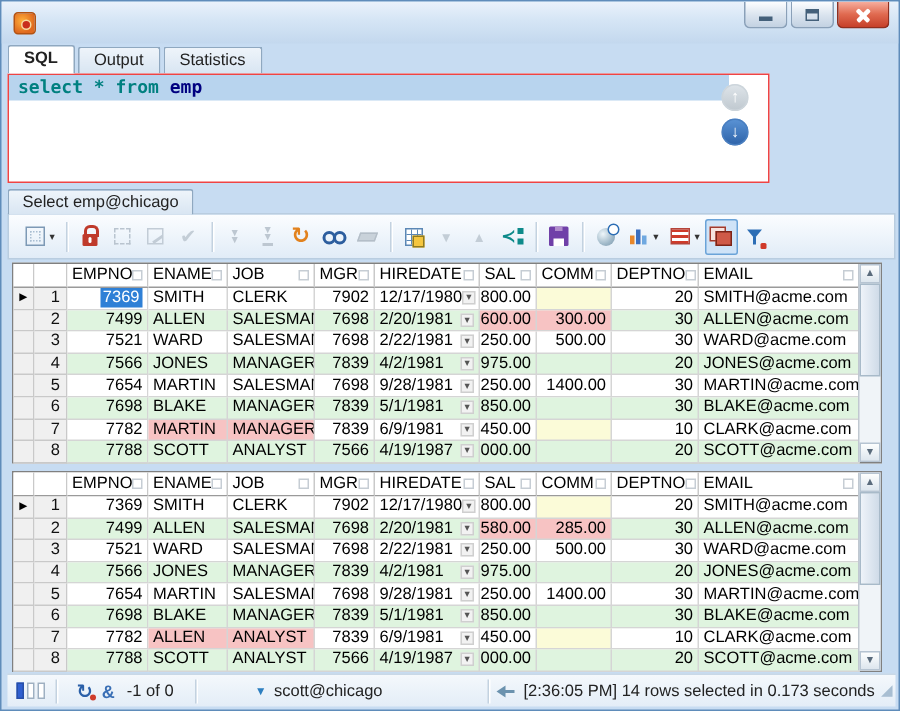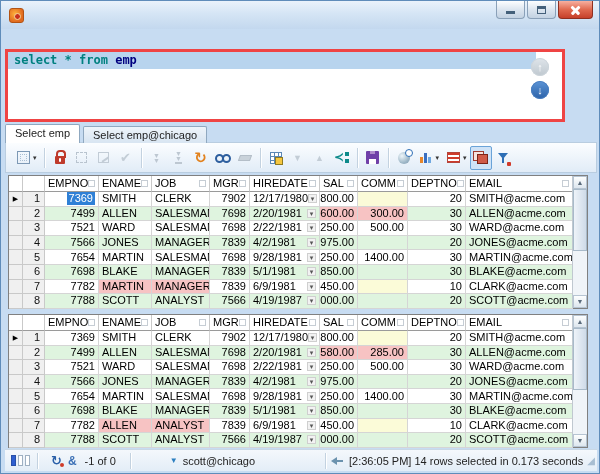--- a/index.html
+++ b/index.html
@@ -23,22 +23,22 @@
   .g-max{width:9px;height:8px;border:1px solid #44607a;border-top:3px solid #44607a;background:#fff0;}
   .g-x{position:relative;width:11px;height:11px;}
   .g-x::before,.g-x::after{content:"";position:absolute;left:0;top:4.5px;width:11px;height:2.5px;background:#fff;border-radius:1px;}
   .g-x::before{transform:rotate(45deg);} .g-x::after{transform:rotate(-45deg);}
   
   .main-tabs{position:absolute;left:4px;top:29px;height:19px;display:flex;align-items:flex-end;gap:2px;}
   .tab{height:18px;padding:2px 10px;font-size:11px;color:#222;border:1px solid #8fa8c0;border-bottom:none;
     border-radius:2px 2px 0 0;background:linear-gradient(#eef4fa,#d8e5f2);margin-bottom:0;}
   .tab.active{background:#fff;height:19px;font-weight:bold;position:relative;z-index:3;}
   
-  .editor{position:absolute;left:4px;top:48px;width:560px;height:73px;background:#fff;
-    border:3px solid #ef4444;z-index:2;}
+  .editor{position:absolute;left:4px;top:48px;width:508px;height:73px;background:#fff;
+    border:1px solid #ef4444;z-index:2;}
   .ed-line{height:17px;line-height:17px;padding-left:6px;font-family:"DejaVu Sans Mono","Liberation Mono",monospace;
     font-size:12px;font-weight:bold;white-space:pre;}
   .ed-line.sel{background:#b8d4ee;width:calc(100% - 26px);}
   .tk-kw{color:#008080;} .tk-id{color:#000080;}
   .edc{position:absolute;right:13px;width:18px;height:18px;border-radius:50%;display:flex;align-items:center;
     justify-content:center;color:#fff;font-size:11px;font-weight:bold;}
   .edc.up{top:6px;background:linear-gradient(#dfe5ea,#bfc8cf);box-shadow:inset 0 0 0 1px #cdd5db;}
   .edc.down{top:29px;background:linear-gradient(#5b94d6,#2d62a8);box-shadow:inset 0 0 0 1px #4a7fc0;}
   
   .result-tabs{position:absolute;left:4px;top:123px;height:19px;display:flex;align-items:flex-end;gap:3px;z-index:2;}
@@ -158,31 +158,35 @@
         </div>
       <div class="winbtn">
           <span class="g-max"></span>
         </div>
       <div class="winbtn close">
           <span class="g-x"></span>
         </div>
     </div>
   </div>
 
+  <div class="main-tabs">
+    <div class="tab active"><span>SQL</span></div>
+    <div class="tab"><span>Output</span></div>
+    <div class="tab"><span>Statistics</span></div>
+  </div>
 
   <div class="editor">
     <div id="ed-lines">
         <div class="ed-line sel"><span class="tk-kw">select * from </span><span class="tk-id">emp</span></div>
       </div>
     <div class="edc up">↑</div>
     <div class="edc down">↓</div>
   </div>
 
   <div class="result-tabs">
-    <div class="rtab active"><span>Select emp</span></div>
     <div class="rtab"><span>Select emp@chicago</span></div>
   </div>
 
   <div class="toolbar" id="toolbar">
       <div class="tbtn">
         <span class="icw">
           <span class="selection-frame-icon"></span>
         </span>
         <span class="caret">▾</span>
       </div>

